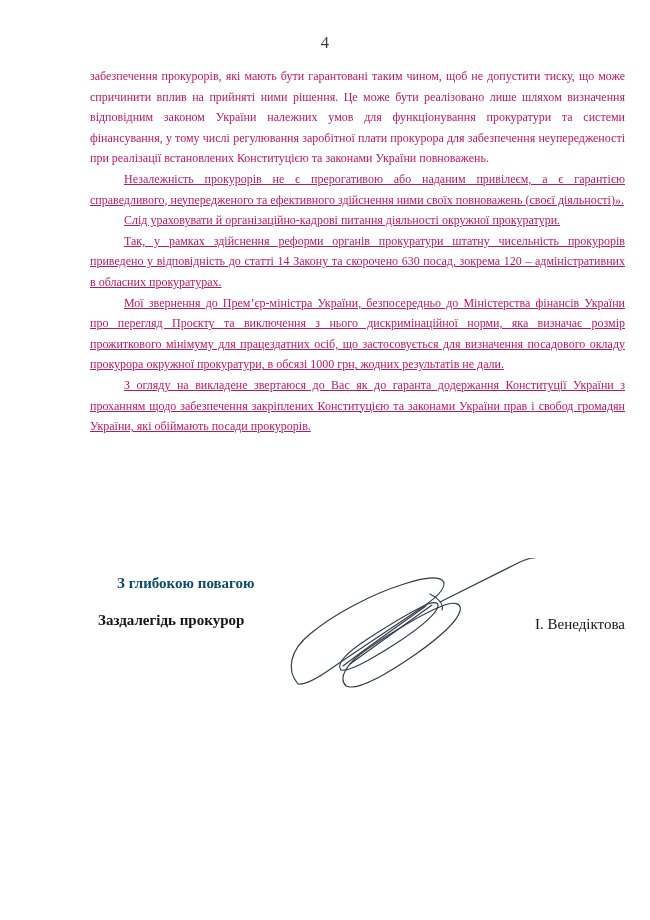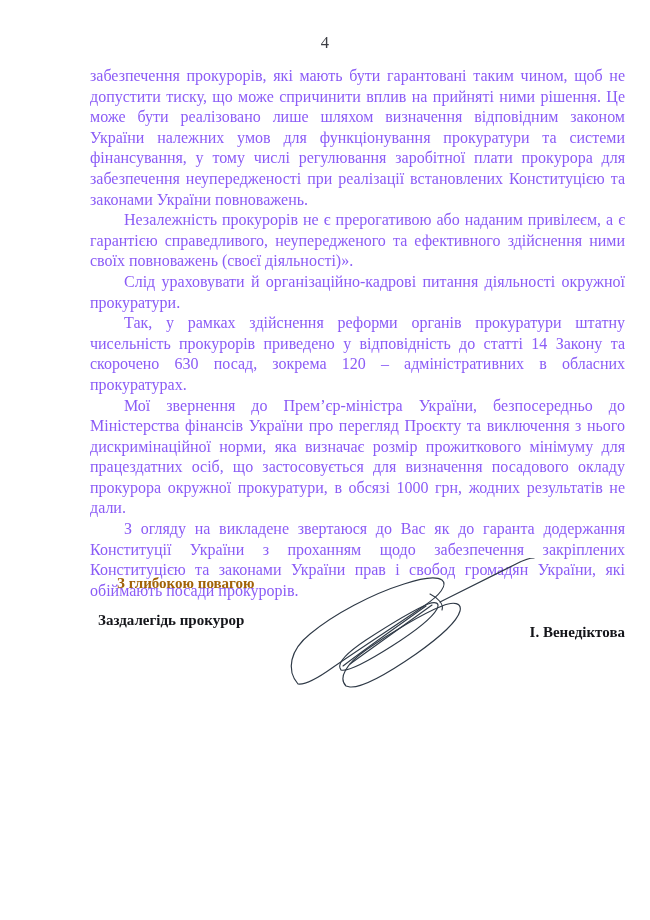--- a/index.html
+++ b/index.html
@@ -39,68 +39,68 @@
   
   .body-block {
     position: absolute;
     top: 66px;
     left: 90px;
     width: 535px;
   }
 
   p.para {
     margin: 0;
-    font-size: 16px;
+    font-size: 12px;
     line-height: 20.6px;
     text-align: justify;
     text-justify: inter-word;
-    color: #8b5cf6;
+    color: #be185d;
     text-indent: 0;
     -webkit-hyphens: none;
     hyphens: none;
   }
   p.para.indent {
     text-indent: 34px;
+    text-decoration: underline;
   }
 
   
   .sign-block {
     position: absolute;
     left: 90px;
     top: 575px;
     width: 535px;
     height: 120px;
   }
   .sign-regards {
     position: absolute;
     left: 27px;
     top: 0px;
     font-size: 15px;
     font-weight: bold;
-    color: #a16207;
+    color: #0c4a6e;
     white-space: nowrap;
   }
   .sign-title {
     position: absolute;
     left: 8px;
     top: 37px;
     font-size: 15px;
     font-weight: bold;
     color: #14151a;
     white-space: nowrap;
   }
   .sign-name {
     position: absolute;
     right: 0px;
     top: 41px;
     font-size: 15px;
-    font-weight: bold;
+    font-weight: normal;
     color: #14151a;
     white-space: nowrap;
-    margin-top: 8px;
   }
 
   .signature-mark {
     position: absolute;
     left: 190px;
     top: -17px;
     width: 260px;
     height: 130px;
     pointer-events: none;
   }

